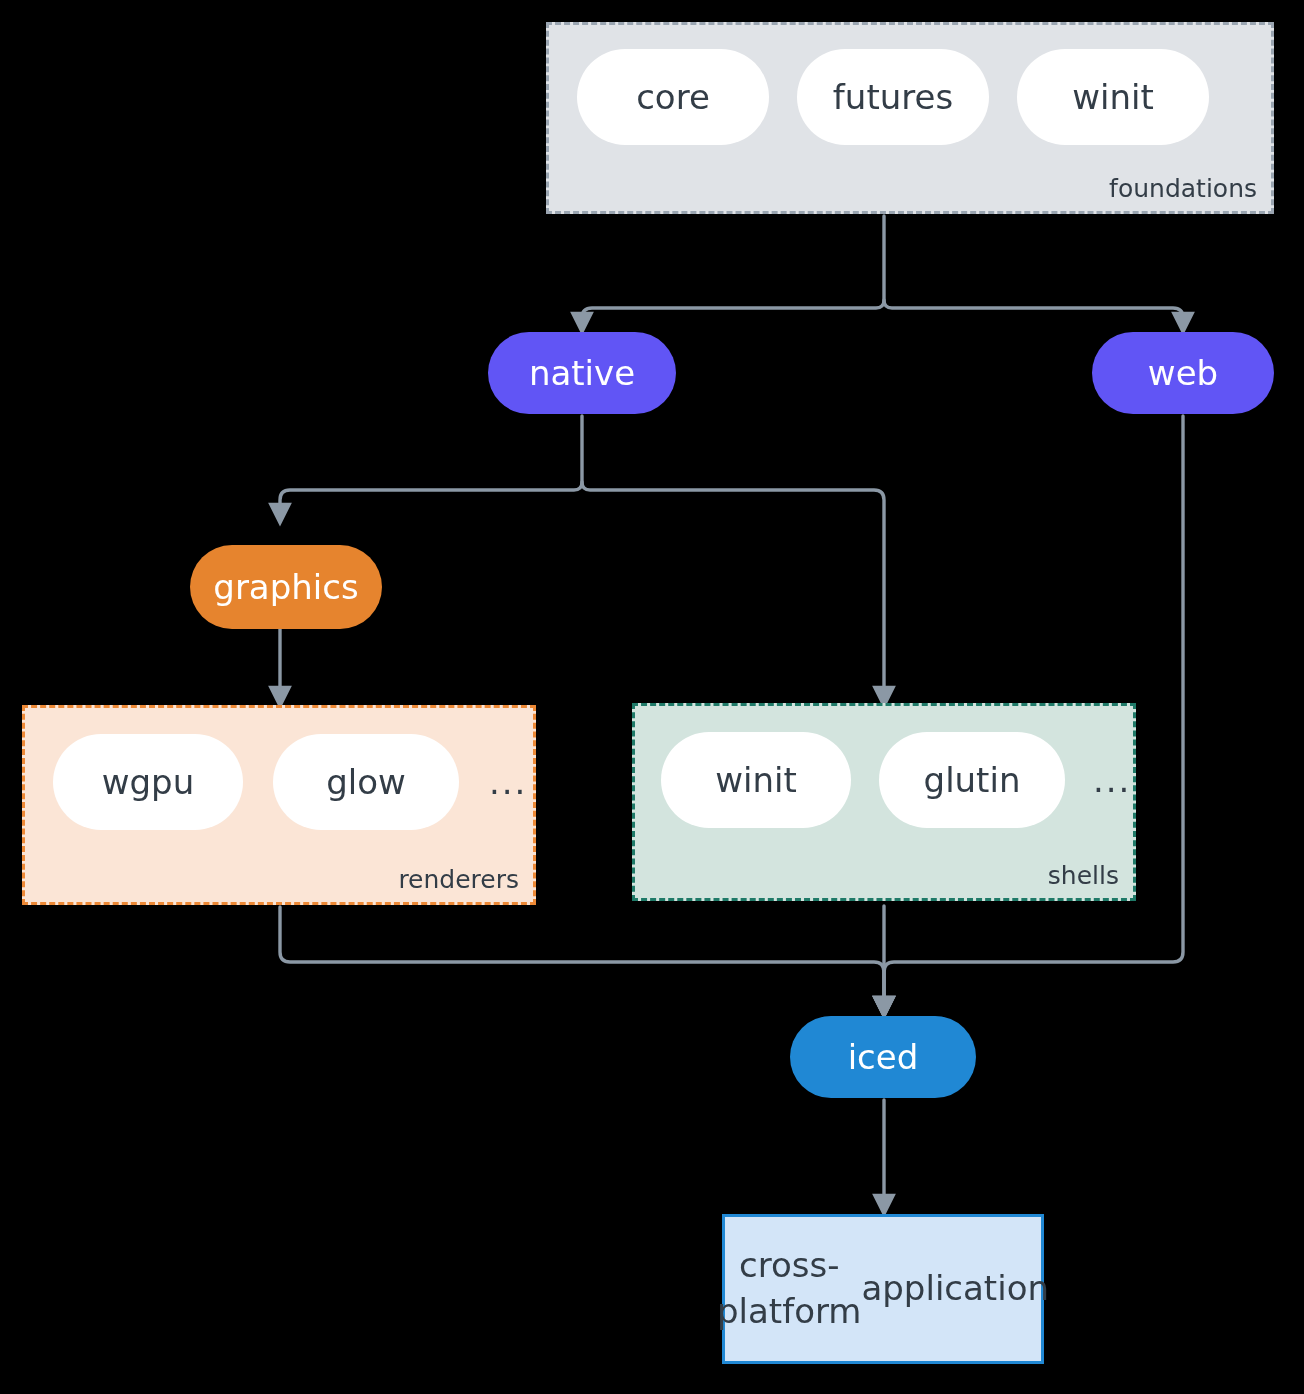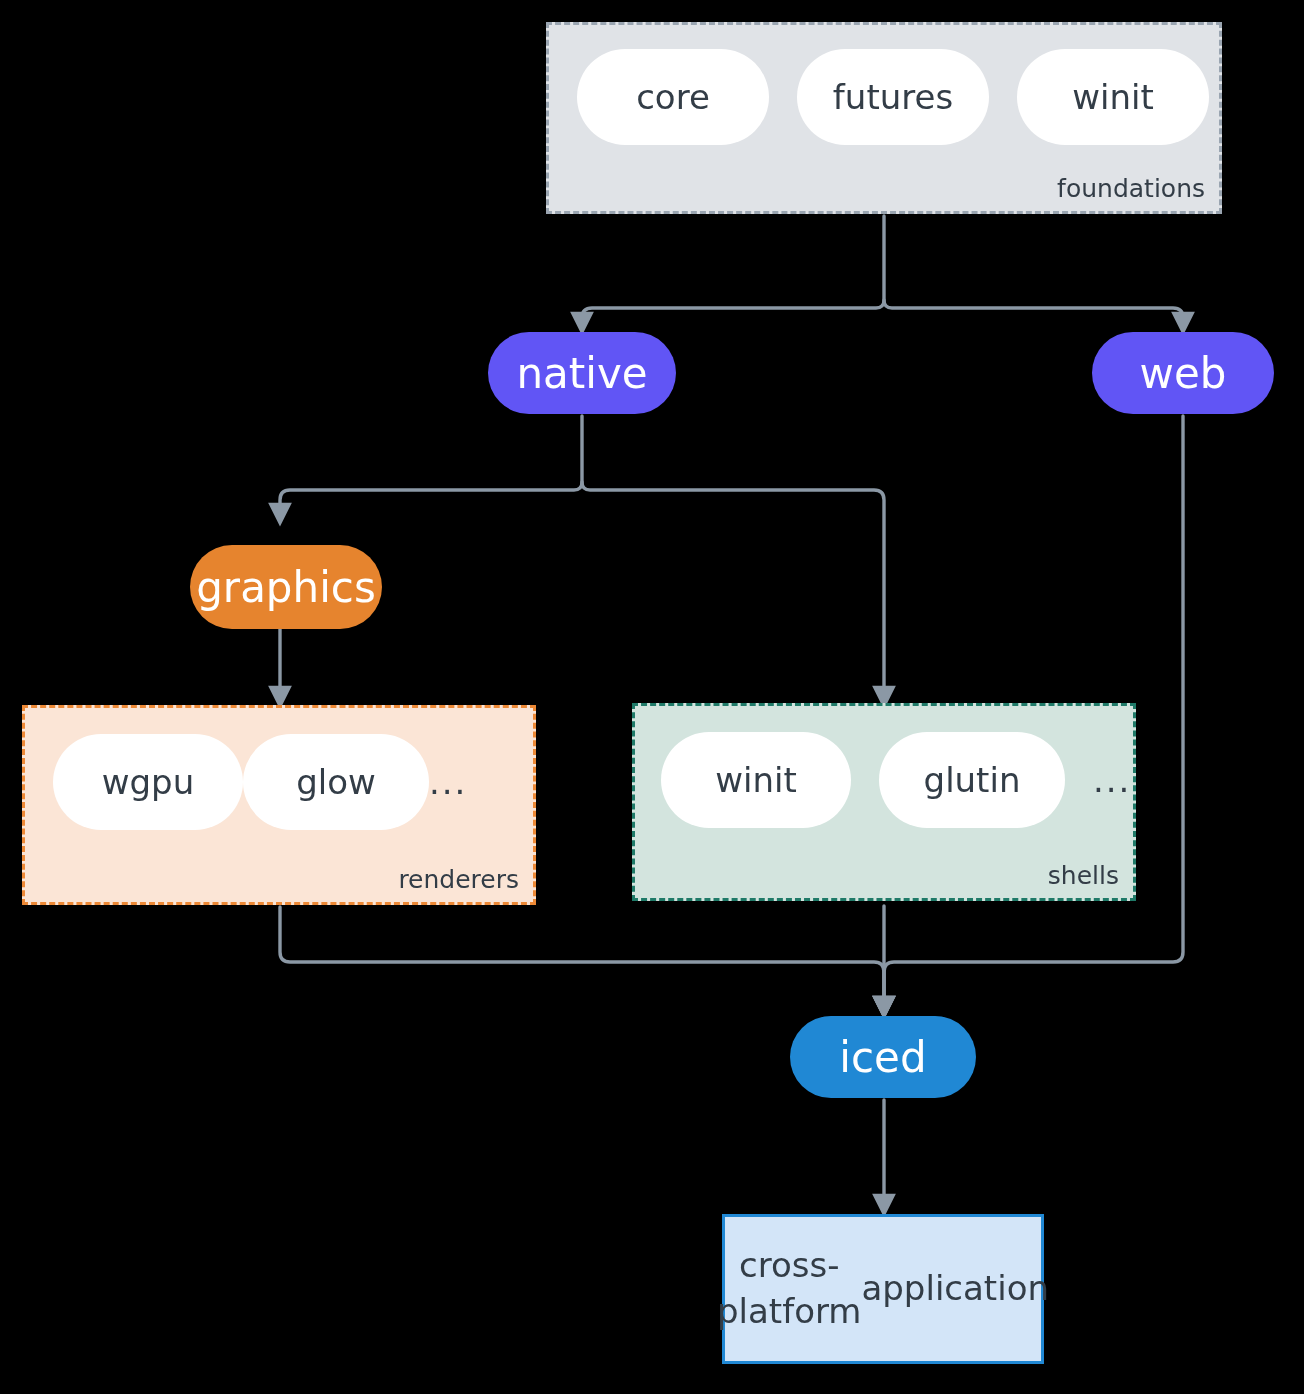--- a/index.html
+++ b/index.html
@@ -43,21 +43,21 @@
     position: absolute;
     left: 0;
     top: 0;
     display: flex;
     align-items: center;
   }
 
   #cluster-foundations {
     left: 546px;
     top: 22px;
-    width: 676px;
+    width: 728px;
     height: 192px;
     background: #e0e3e7;
     border-color: #9aa5b1;
   }
   #cluster-renderers {
     left: 22px;
     top: 705px;
     width: 514px;
     height: 200px;
     background: #fbe5d6;
@@ -91,21 +91,21 @@
   }
 
   
   .pill {
     position: absolute;
     border-radius: 60px;
     display: flex;
     align-items: center;
     justify-content: center;
     color: #ffffff;
-    font-size: 42px;
+    font-size: 34px;
     box-sizing: border-box;
   }
   #node-native {
     left: 488px;
     top: 332px;
     width: 188px;
     height: 82px;
     background: #6155f5;
   }
   #node-web {
@@ -184,21 +184,21 @@
   <div class="cluster" id="cluster-foundations">
     <div class="cluster-row" style="left:28px; top:24px; gap:28px;">
       <div class="leaf" style="width:192px;height:96px;">core</div>
       <div class="leaf" style="width:192px;height:96px;">futures</div>
       <div class="leaf" style="width:192px;height:96px;">winit</div>
     </div>
     <div class="cluster-label">foundations</div>
   </div>
 
   <div class="cluster" id="cluster-renderers">
-    <div class="cluster-row" style="left:28px; top:26px; ">
+    <div class="cluster-row" style="left:28px; top:26px; gap:30px;">
       <div class="leaf" style="width:190px;height:96px;">wgpu</div>
       <div class="leaf" style="width:186px;height:96px;">glow</div>
       <div class="ellipsis">...</div>
     </div>
     <div class="cluster-label">renderers</div>
   </div>
 
   <div class="cluster" id="cluster-shells">
     <div class="cluster-row" style="left:26px; top:26px; gap:28px;">
       <div class="leaf" style="width:190px;height:96px;">winit</div>

